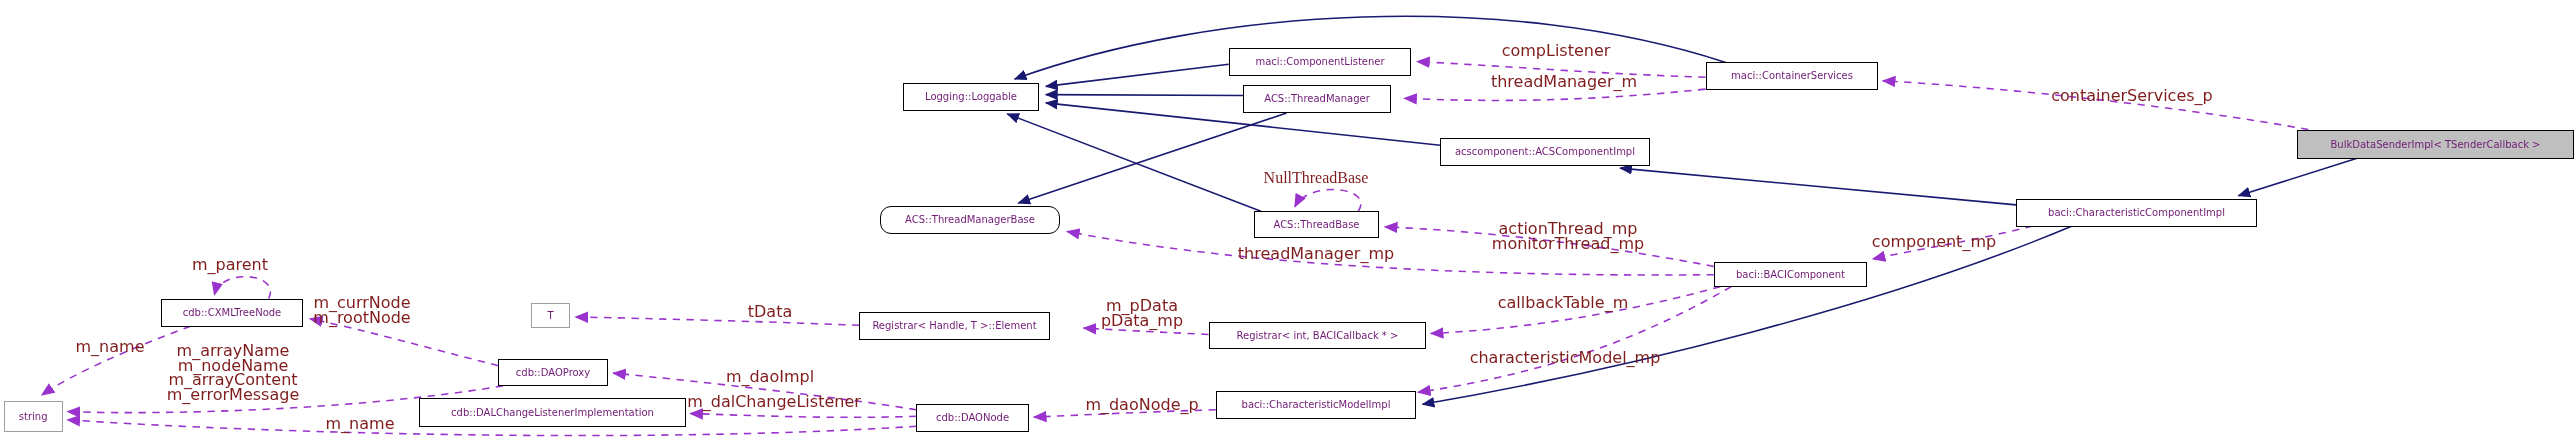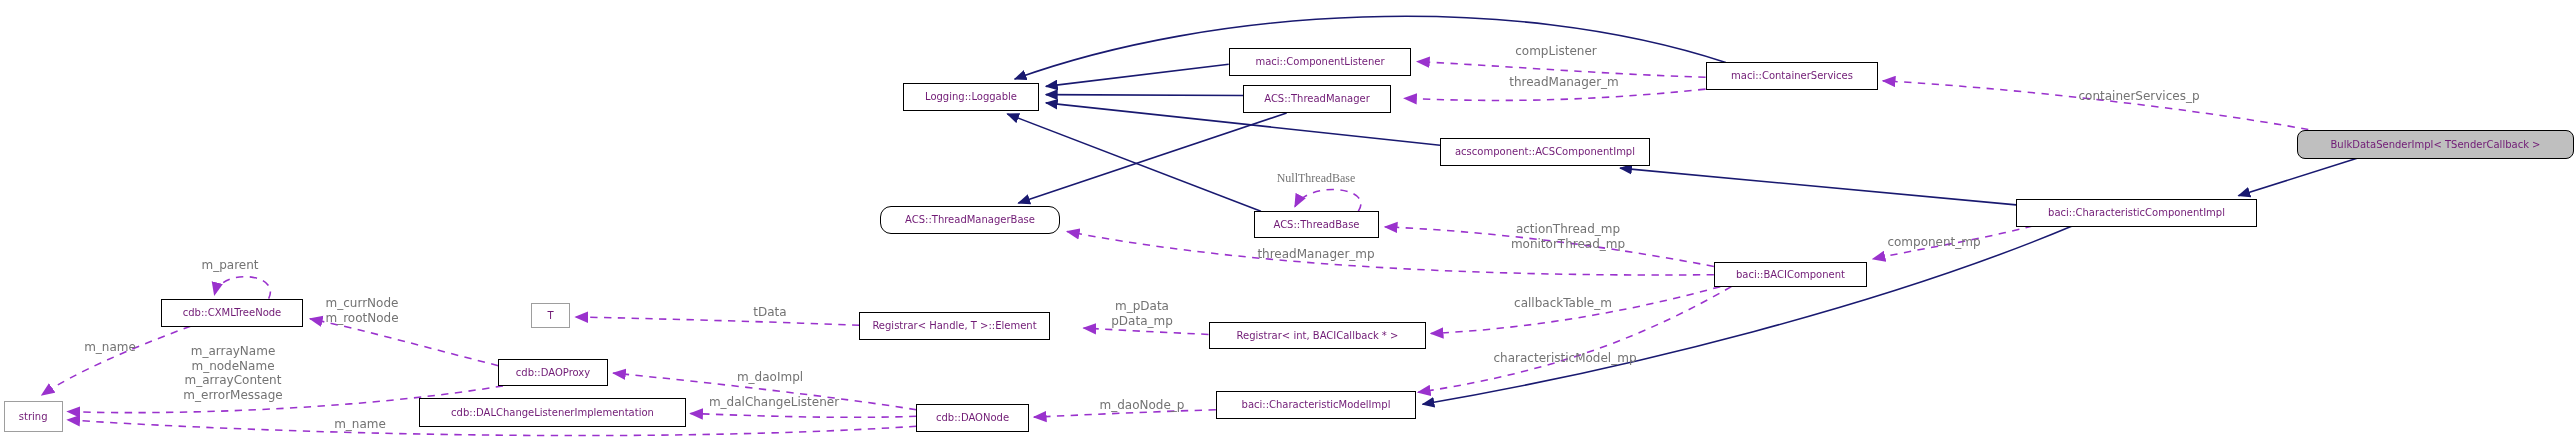--- a/index.html
+++ b/index.html
@@ -18,26 +18,26 @@
     box-sizing: border-box;
     border: 1.4px solid #000000;
     background: #ffffff;
     color: #701a75;
     font-size: 10px;
     display: flex; align-items: center; justify-content: center;
     white-space: nowrap;
     padding: 0 5.5px;
   }
   .node.external { border-color: #9e9e9e; }
-  .node.focus { background: #bfbfbf; border-radius: 8px; }
+  .node.focus { background: #bfbfbf; }
   .edge-label {
     position: absolute;
     transform: translate(-50%, -50%);
-    color: #737373;
-    font-size: 12px;
+    color: #7f1d1d;
+    font-size: 16px;
     line-height: 14.7px;
     text-align: center;
     white-space: nowrap;
   }
 </style>
 </head>
 <body>
 
 <div id="canvas">
   <svg id="edges-svg" xmlns="http://www.w3.org/2000/svg" width="2576" height="441" viewBox="0 0 2803 480">
@@ -101,21 +101,21 @@
       <div class="node" style="left: 916px; top: 404px; width: 113px; height: 27.6px;">cdb::DAONode</div>
       <div class="node" style="left: 1216px; top: 391px; width: 200px; height: 27.6px;">baci::CharacteristicModelImpl</div>
     </div>
   <div id="label-layer">
       <div class="edge-label" style="left: 1556px; top: 51px;">
         <div>compListener</div>
       </div>
       <div class="edge-label" style="left: 1564px; top: 82px;">
         <div>threadManager_m</div>
       </div>
-      <div class="edge-label" style="left: 2132px; top: 96px; margin-left: 7px;">
+      <div class="edge-label" style="left: 2132px; top: 96px;">
         <div>containerServices_p</div>
       </div>
       <div class="edge-label" style="left: 1316px; top: 178px; font-family: Liberation Serif, serif;">
         <div>NullThreadBase</div>
       </div>
       <div class="edge-label" style="left: 1568px; top: 237px;">
         <div>actionThread_mp</div>
         <div>monitorThread_mp</div>
       </div>
       <div class="edge-label" style="left: 1316px; top: 254px;">

